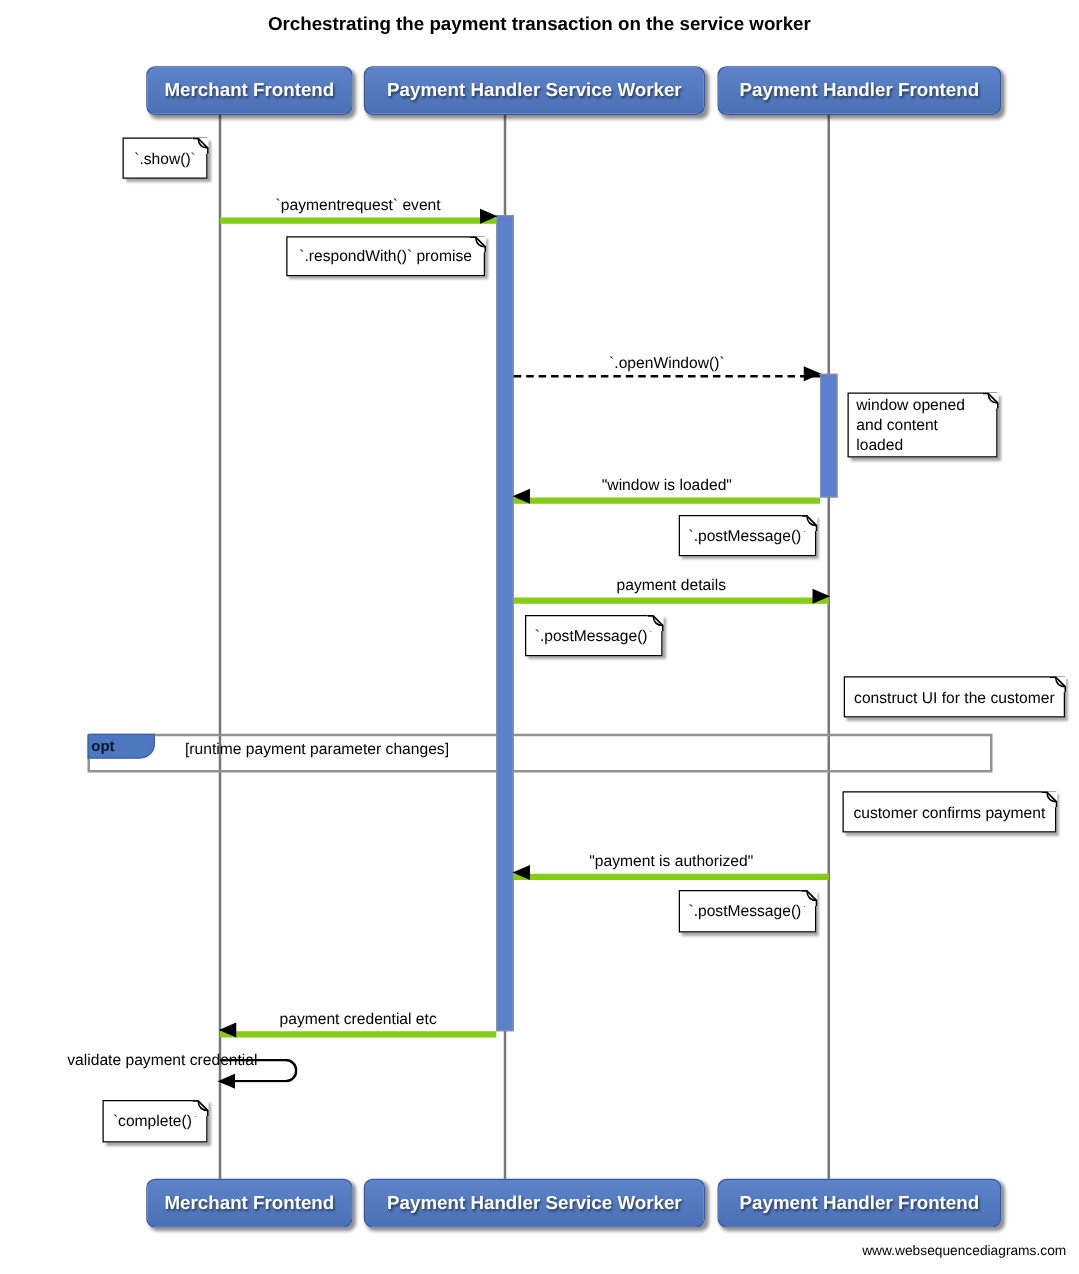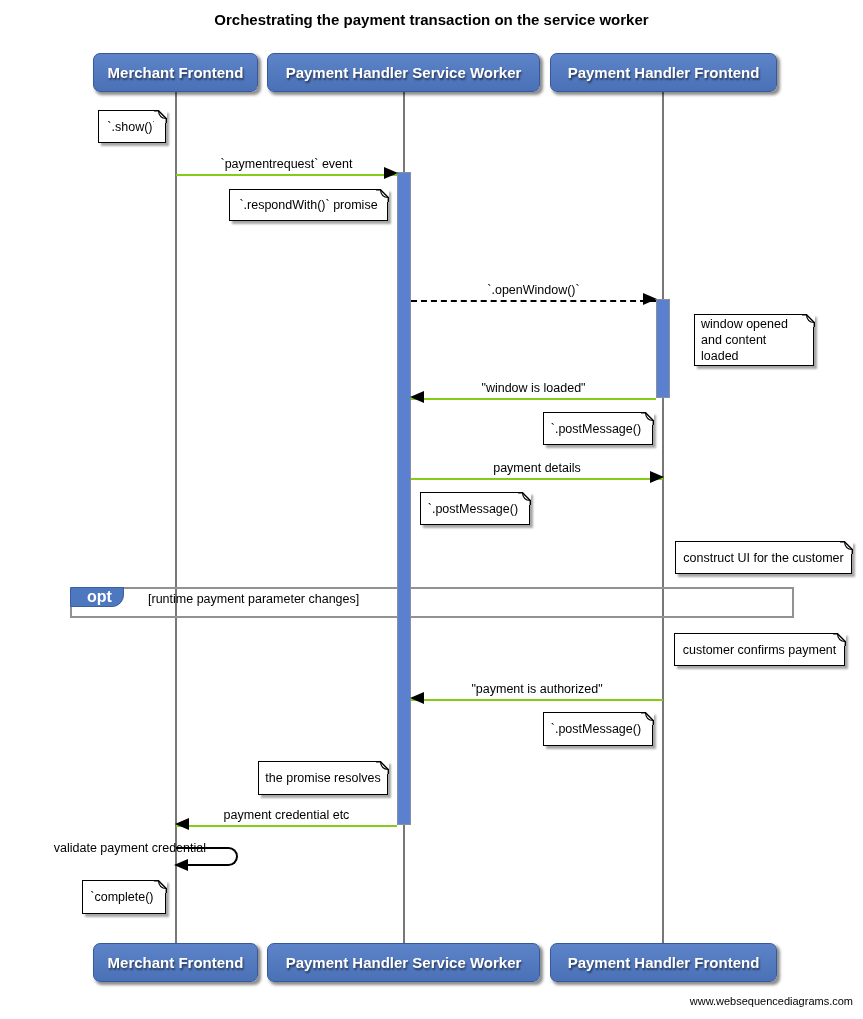--- a/index.html
+++ b/index.html
@@ -7,52 +7,52 @@
           font-family:"Liberation Sans",sans-serif;color:#000;}
 
   .title{position:absolute;top:11px;left:0;width:100%;text-align:center;
          font-size:15px;font-weight:bold;}
 
   .lifeline{position:absolute;width:2px;background:#777;z-index:1;}
 
   .actor{position:absolute;height:39px;border:1px solid #38589c;border-radius:7px;
          background:linear-gradient(#5d83c9,#4a70b6);box-shadow:2.5px 2.5px 3px rgba(0,0,0,0.45);
          color:#fff;font-size:15px;font-weight:bold;display:flex;align-items:center;justify-content:center;
-         text-shadow:1px 1.5px 2px rgba(0,0,0,0.55);z-index:4;box-sizing:border-box;}
+         text-shadow:1px 1.5px 2px rgba(0,0,0,0.55);z-index:4;box-sizing:border-box;margin-left:24px;}
 
   .activation{position:absolute;width:14px;background:#5b80d0;border:1px solid #87909f;
               box-sizing:border-box;z-index:3;}
 
   .msg{position:absolute;height:20px;z-index:4;}
   .msg .lbl{position:absolute;bottom:3px;left:0;width:100%;text-align:center;
             font-size:12.5px;white-space:nowrap;}
-  .msg.solid{border-bottom:2px solid #84cc16;}
+  .msg.solid{border-bottom:5px solid #84cc16;}
   .msg.dashed{border-bottom:2px dashed #000;}
   .head-r{position:absolute;right:-1px;bottom:-5px;width:0;height:0;
           border-top:6px solid transparent;border-bottom:6px solid transparent;
           border-left:14px solid #000;}
   .head-l{position:absolute;left:-1px;bottom:-5px;width:0;height:0;
           border-top:6px solid transparent;border-bottom:6px solid transparent;
           border-right:14px solid #000;}
 
   .self-label{position:absolute;font-size:12.5px;text-align:right;white-space:nowrap;z-index:4;margin-left:36px;}
   .self-loop{position:absolute;width:62px;height:19px;border:2px solid #000;border-left:none;
              border-radius:0 10px 10px 0;box-sizing:border-box;z-index:4;}
   .self-loop .head-l{left:-2px;bottom:-7px;}
 
   .note{position:absolute;background:#fff;border:1.5px solid #000;box-sizing:border-box;
         box-shadow:2.5px 2.5px 2px rgba(0,0,0,0.35);display:flex;align-items:center;
         justify-content:center;font-size:12.5px;z-index:5;padding:0 6px;white-space:pre-line;}
-  .note.left-align{justify-content:flex-start;text-align:left;line-height:1.3;margin-left:16px;}
+  .note.left-align{justify-content:flex-start;text-align:left;line-height:1.3;}
   .note .fold{position:absolute;top:-1.5px;right:-1.5px;}
 
   .opt-frame{position:absolute;border:2px solid #929292;box-sizing:border-box;z-index:2;}
   .opt-tab{position:absolute;left:-2px;top:-2px;width:54px;height:20px;background:#4d78c0;
-           border:1px solid #3a5ea0;border-radius:2px 0 12px 0;color:#ffffff;font-size:16px;
-           font-weight:bold;line-height:18px;padding-left:16px;box-sizing:border-box;}
+           border:1px solid #3a5ea0;border-radius:2px 0 12px 0;color:#0f172a;font-size:12px;
+           font-weight:bold;line-height:18px;padding-left:2px;box-sizing:border-box;}
   .opt-cond{position:absolute;left:76px;top:1px;height:18px;line-height:18px;
             font-size:12.5px;font-weight:normal;white-space:nowrap;}
 
   .footer{position:absolute;top:995px;right:10px;font-size:11px;color:#000000;}
 </style>
 </head>
 <body>
 
 <div id="canvas">
 
@@ -192,28 +192,20 @@
 
   <div class="note" style="left:543px;top:712px;width:110px;height:34px">
     <span>`.postMessage()`</span>
     <svg class="fold" width="13" height="13" viewBox="0 0 13 13">
         <path fill="#fff" d="M0 0h13v13H0z"></path>
         <path fill="#fff" stroke="#000" stroke-width="1.4" d="M0 0.7 L4.5 0.7 L12.3 8.5 L12.3 13"></path>
         <path fill="none" stroke="#000" stroke-width="1.2" d="M4.5 0.7 Q4.9 8.1 12.3 8.5"></path>
       </svg>
   </div>
 
-  <div class="note" style="left:258px;top:761px;width:130px;height:34px">
-    <span>the promise resolves</span>
-    <svg class="fold" width="13" height="13" viewBox="0 0 13 13">
-        <path fill="#fff" d="M0 0h13v13H0z"></path>
-        <path fill="#fff" stroke="#000" stroke-width="1.4" d="M0 0.7 L4.5 0.7 L12.3 8.5 L12.3 13"></path>
-        <path fill="none" stroke="#000" stroke-width="1.2" d="M4.5 0.7 Q4.9 8.1 12.3 8.5"></path>
-      </svg>
-  </div>
 
   <div class="note" style="left:82px;top:880px;width:84px;height:34px">
     <span>`complete()`</span>
     <svg class="fold" width="13" height="13" viewBox="0 0 13 13">
         <path fill="#fff" d="M0 0h13v13H0z"></path>
         <path fill="#fff" stroke="#000" stroke-width="1.4" d="M0 0.7 L4.5 0.7 L12.3 8.5 L12.3 13"></path>
         <path fill="none" stroke="#000" stroke-width="1.2" d="M4.5 0.7 Q4.9 8.1 12.3 8.5"></path>
       </svg>
   </div>
 

